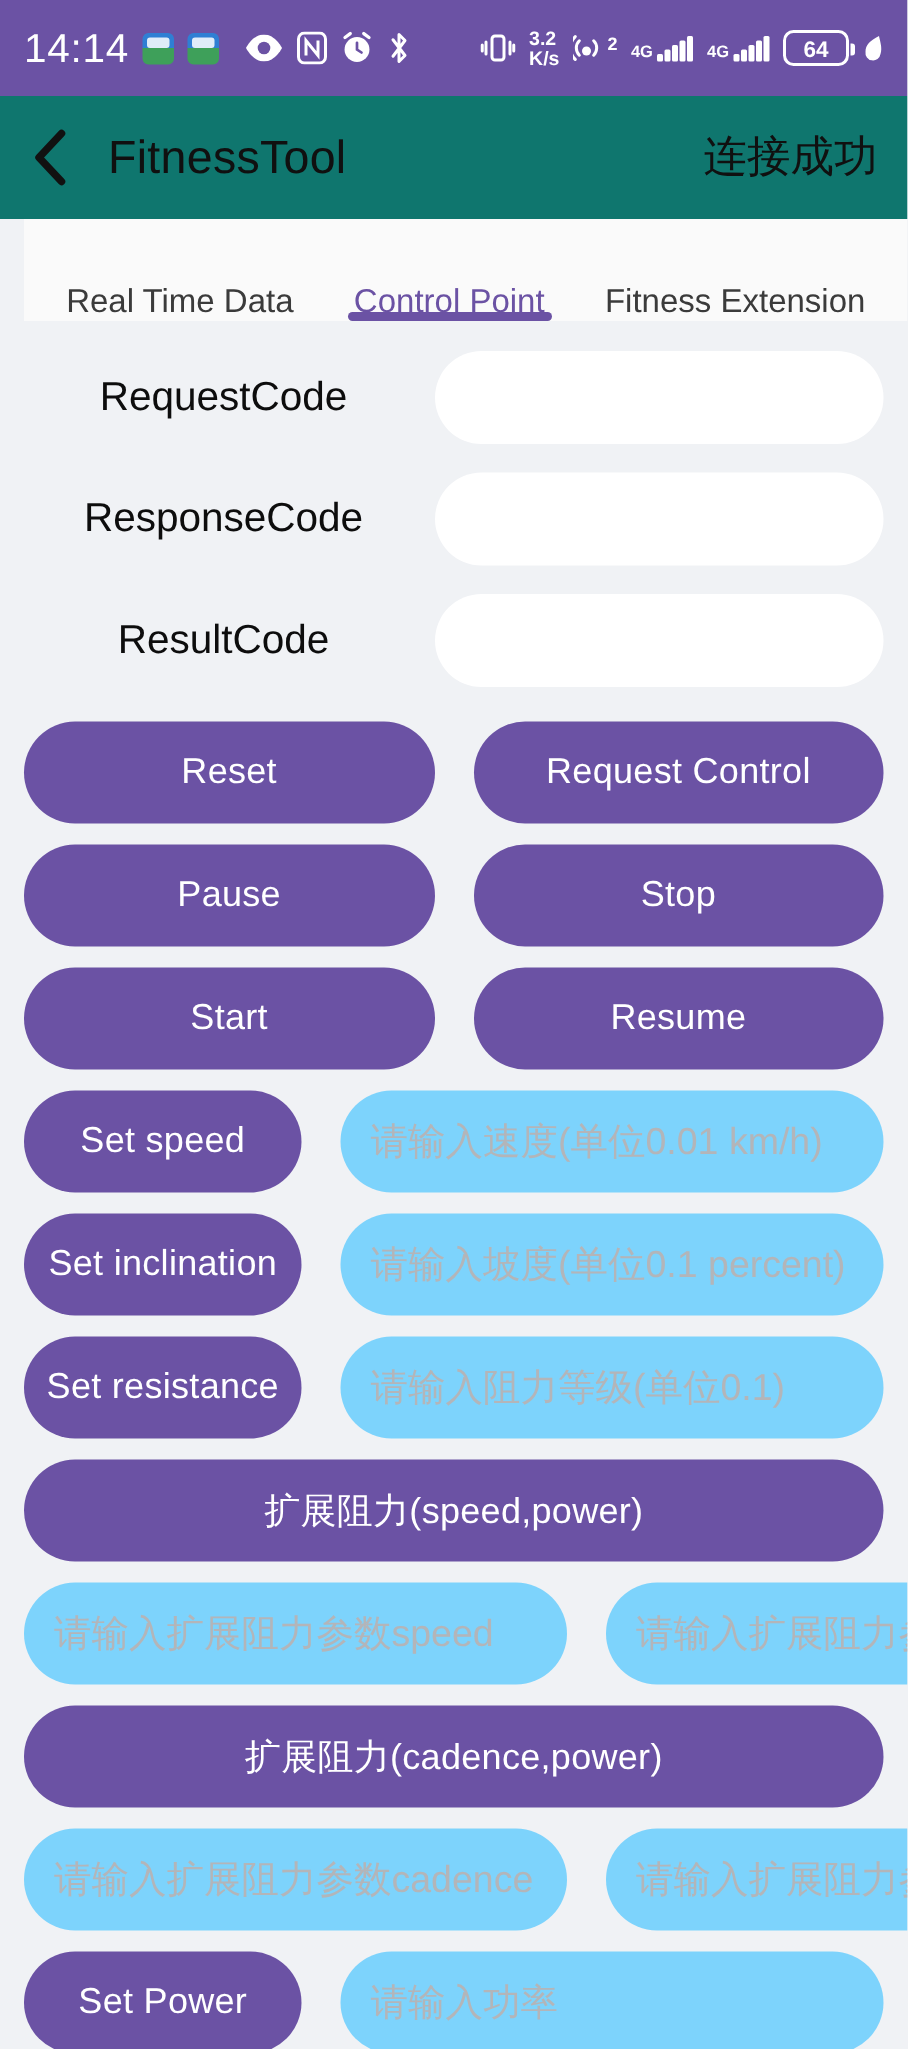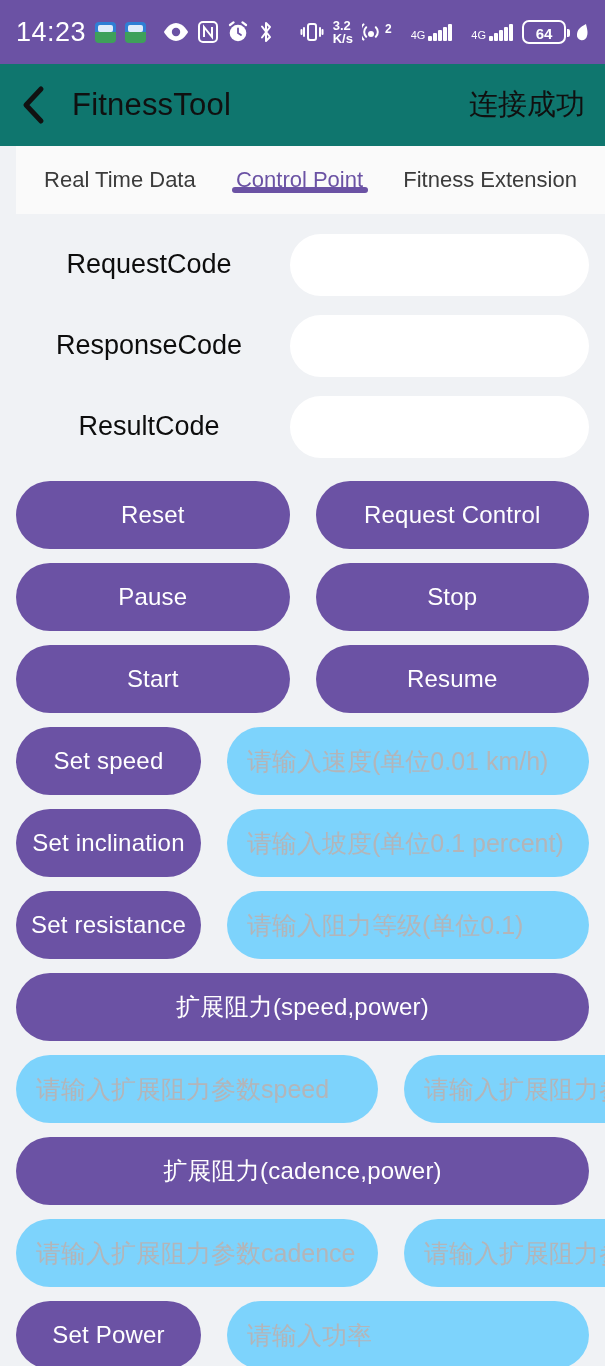--- a/index.html
+++ b/index.html
@@ -29,41 +29,41 @@
     background: rgba(255,255,255,.85); border-radius: 2px;
   }
   .sb-ico { display: inline-flex; align-items: center; justify-content: center; }
   .sb-ico svg { display: block; }
   .netspeed { display: flex; flex-direction: column; line-height: 1.02; font-size: 13px; font-weight: 700; }
   .sig-wrap { display: flex; align-items: flex-end; gap: 1px; }
   .sig-wrap i { display: block; width: 4px; background: #fff; border-radius: 1px; }
   .sig-wrap i:nth-child(1){height:5px}.sig-wrap i:nth-child(2){height:8px}
   .sig-wrap i:nth-child(3){height:11px}.sig-wrap i:nth-child(4){height:14px}
   .sig-wrap i:nth-child(5){height:17px}
-  .gtag { font-size: 11px; font-weight: 400; margin-right: 1px; margin-left: 10px; }
+  .gtag { font-size: 11px; font-weight: 700; margin-right: 1px; }
   .cellgrp { display: flex; align-items: flex-end; gap: 2px; }
   .battery {
     display: inline-flex; align-items: flex-end; justify-content: center;
     min-width: 44px; height: 24px; border: 2px solid #fff; border-radius: 7px;
     font-size: 15px; font-weight: 700; padding: 0 5px; position: relative;
   }
   .battery::after { content:""; position:absolute; right:-6px; top:7px; width:3px; height:8px; background:#fff; border-radius:0 2px 2px 0; }
 
   
   .header {
     height: 82px; background: #0f766e; display: flex; align-items: center;
     padding: 0 20px; flex: 0 0 82px;
   }
   .back-btn { width: 34px; display: flex; align-items: center; cursor: pointer; }
   .app-title { font-size: 31px; color: #101010; margin-left: 18px; letter-spacing: .2px; }
   .conn-status { margin-left: auto; font-size: 29px; color: #101010; font-weight: 500; }
 
   
   .tabs {
-    height: 68px; background: #fafafa; display: flex; align-items: center;
+    height: 68px; background: #fafafa; display: flex; align-items: flex-end;
     padding: 0 8px; flex: 0 0 68px; margin-left: 16px;
   }
   .tab {
     flex: 1 1 auto; display: flex; flex-direction: column; align-items: center;
     justify-content: center; position: relative; font-size: 22px; color: #3b3b3b;
     cursor: pointer; white-space: nowrap;
   }
   .tab.active { color: #6b52a4; }
   .tab .ind {
     position: absolute; bottom: 0; width: 136px; height: 6px;
@@ -99,21 +99,21 @@
   .inrow { display: flex; gap: 26px; margin-bottom: 14px; }
   .fullrow { display: flex; margin-bottom: 14px; }
 </style>
 </head>
 <body>
 
 <div id="app">
 
   <div class="statusbar">
     <div class="sb-left">
-      <span class="sb-time">14:23</span>
+      <span class="sb-time">14:14</span>
       <span class="mini-app"></span>
       <span class="mini-app"></span>
       <span class="sb-ico" style="margin-left:8px">
         <svg width="26" height="18" viewBox="0 0 26 18">
             <path d="M13 0C5.5 0 1 9 1 9s4.5 9 12 9 12-9 12-9-4.5-9-12-9z" fill="#fff"></path>
             <circle cx="13" cy="9" r="4.2" fill="#6b52a4"></circle>
           </svg>
       </span>
       <span class="sb-ico">
         <svg width="20" height="22" viewBox="0 0 20 22">

